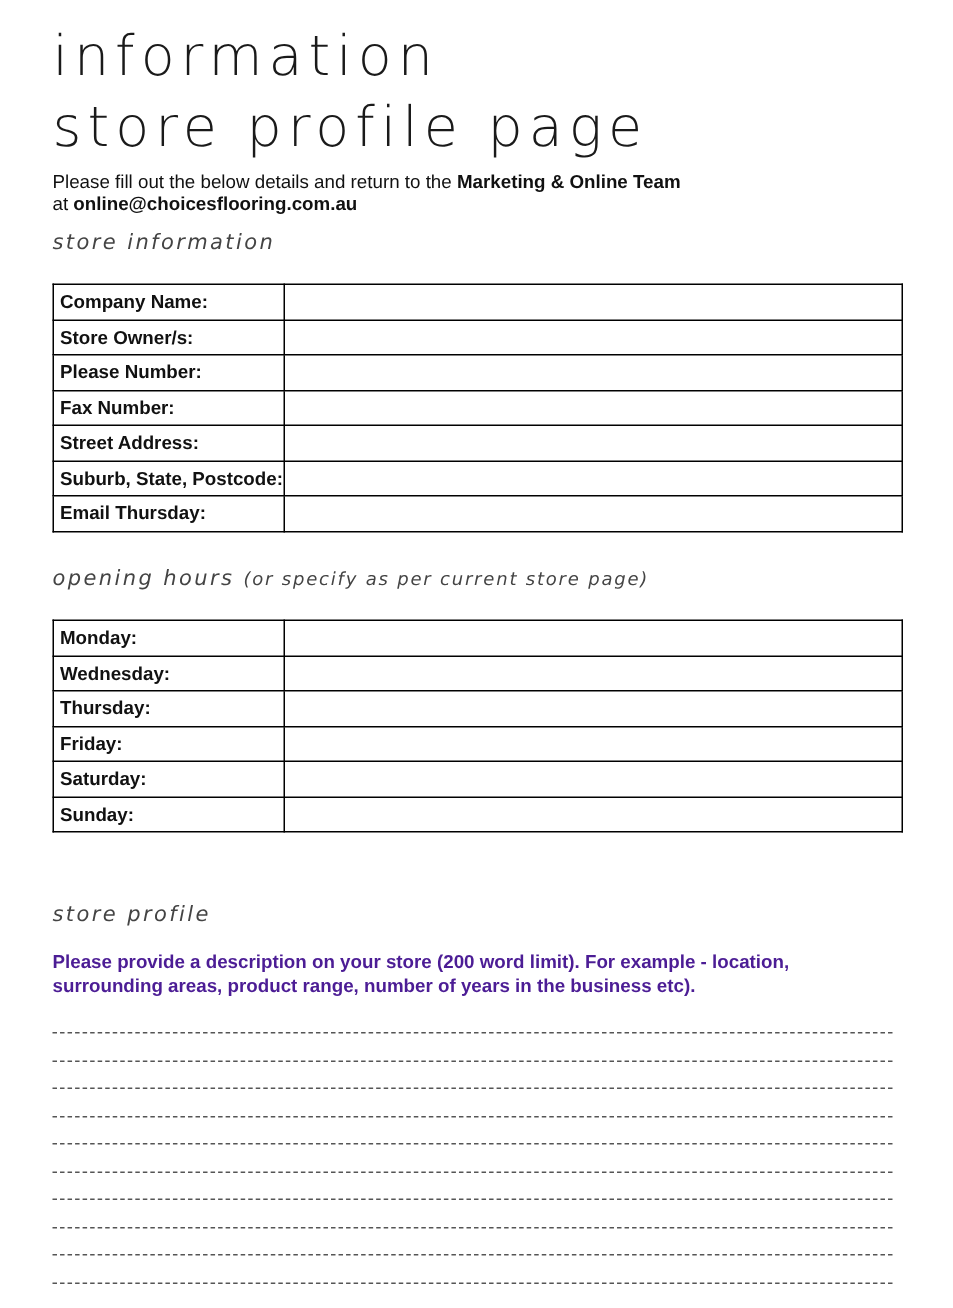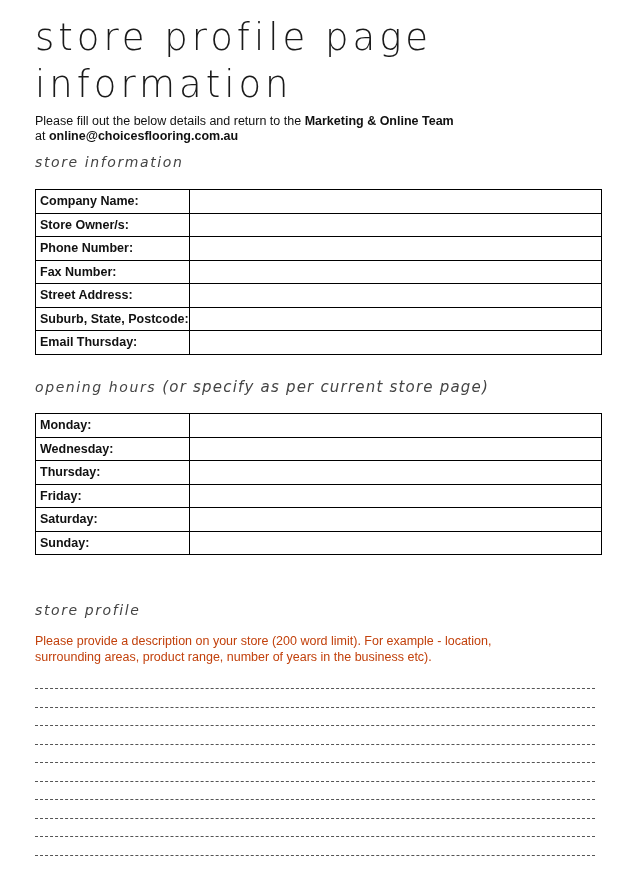--- a/index.html
+++ b/index.html
@@ -2,57 +2,57 @@
 <html><head>
 <meta charset="utf-8">
 <style>
   html, body { margin: 0; padding: 0; background: #ffffff; }
   body { width: 635px; height: 872px; position: relative; overflow: hidden; color: #111; font-family: "DejaVu Sans", sans-serif; }
   .title { position: absolute; left: 35px; top: 14px; font-family: "DejaVu Sans", sans-serif; font-weight: 200; font-size: 37px; line-height: 47px; letter-spacing: 4px; color: #1a1a1a; margin: 0; -webkit-text-stroke: 0; font-stretch: condensed; }
   .title span { display: block; }
   .intro { position: absolute; left: 35px; top: 114px; font-family: "Liberation Sans", sans-serif; font-size: 12.5px; line-height: 14.5px; color: #111; }
   .intro b { font-weight: bold; }
   .section-h { position: absolute; left: 35px; font-family: "DejaVu Sans", sans-serif; font-size: 14px; letter-spacing: 1.6px; color: #444; font-weight: 300; font-style: italic; }
-  .section-h .note { font-size: 15px; letter-spacing: 1.2px; margin-top: 28px; }
+  .section-h .note { font-size: 12px; letter-spacing: 1.2px; margin-top: 28px; }
   table.form { position: absolute; left: 35px; width: 567px; border-collapse: collapse; }
   table.form td { border: 1.3px solid #000; height: 22.5px; padding: 0 0 0 4px; font-family: "Liberation Sans", sans-serif; font-size: 12.5px; font-weight: bold; color: #111; }
   table.form td.label { width: 149px; white-space: nowrap; }
   table.form td.value { padding: 0; }
   table.form td.value input { width: 100%; height: 100%; border: none; outline: none; background: transparent; box-sizing: border-box; }
-  .desc { position: absolute; left: 35px; top: 634px; font-family: "Liberation Sans", sans-serif; font-size: 12.5px; line-height: 15.5px; color: #c2410c; }
+  .desc { position: absolute; left: 35px; top: 634px; font-family: "Liberation Sans", sans-serif; font-size: 12.5px; line-height: 15.5px; color: #4c1d95; font-weight: bold; }
   .lines { position: absolute; left: 35px; top: 688px; width: 560px; }
   .line { height: 0; border-bottom: 1px dashed #555; margin-bottom: 17.5px; }
 </style>
 </head>
 <body>
 
 <h1 class="title">
+  <span>information</span>
   <span>store profile page</span>
-  <span>information</span>
 </h1>
 
 <div class="intro">
   <div><span>Please fill out the below details and return to the </span><b>Marketing &amp; Online Team</b></div>
   <div><span>at </span><b>online@choicesflooring.com.au</b></div>
 </div>
 
 <div class="section-h" style="top:154px;">store information</div>
 
 <table class="form" style="top:189px;">
   <tbody id="store-info-body">
       <tr>
         <td class="label">Company Name:</td>
         <td class="value"><input type="text" value="" style=""></td>
       </tr>
       <tr>
         <td class="label">Store Owner/s:</td>
         <td class="value"><input type="text" value="" style=""></td>
       </tr>
       <tr>
-        <td class="label">Phone Number:</td>
+        <td class="label">Please Number:</td>
         <td class="value"><input type="text" value="" style=""></td>
       </tr>
       <tr>
         <td class="label">Fax Number:</td>
         <td class="value"><input type="text" value="" style=""></td>
       </tr>
       <tr>
         <td class="label">Street Address:</td>
         <td class="value"><input type="text" value="" style=""></td>
       </tr>

